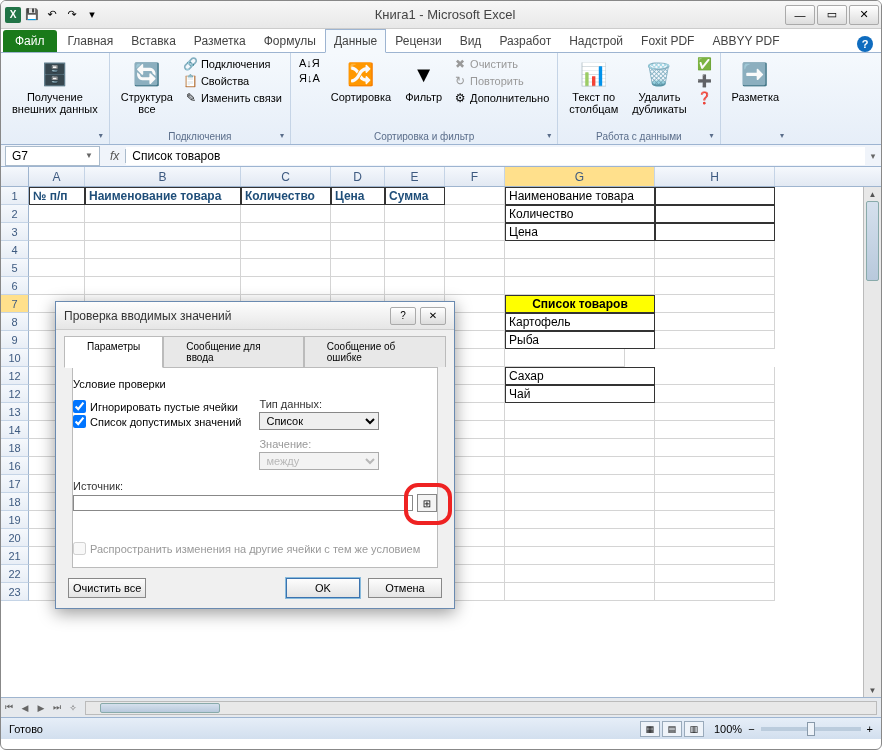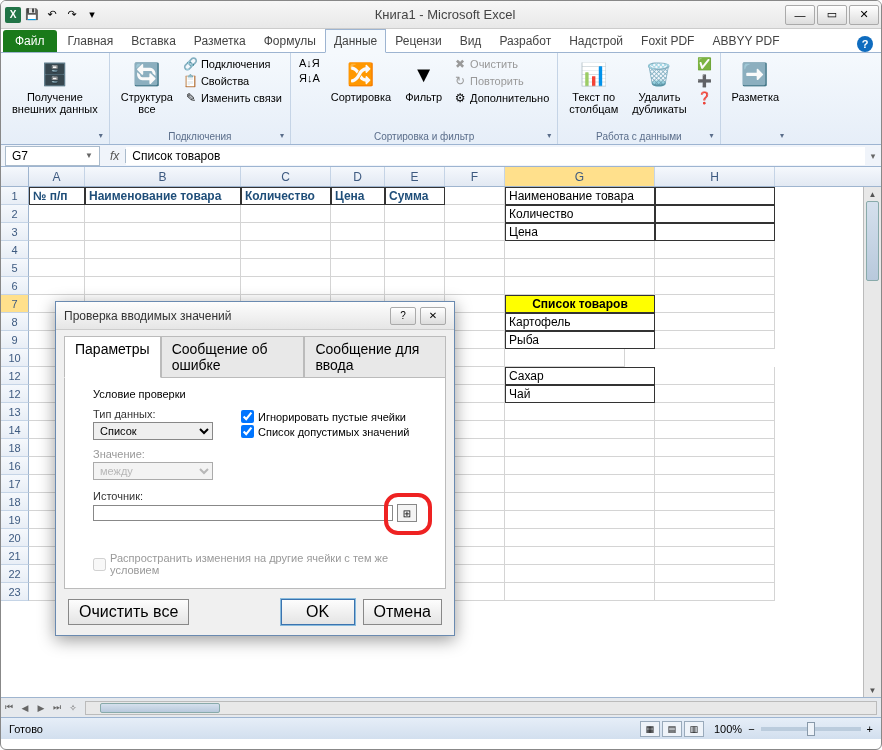--- a/index.html
+++ b/index.html
@@ -76,36 +76,36 @@
 .zoom { display: flex; align-items: center; gap: 6px; margin-left: 10px; }
 .zslider { width: 100px; height: 4px; background: #bcd; position: relative; }
 .zslider .zt { position: absolute; width: 8px; height: 14px; background: #eef3f9; border: 1px solid #89a; top: -5px; left: 46px; }
 
 
 .dialog { position: absolute; left: 54px; top: 300px; width: 400px; background: #f0f0f0; border: 1px solid #6a8ab0; box-shadow: 0 4px 16px rgba(0,0,0,0.4); font-size: 11px; }
 .dlg-title { height: 28px; background: linear-gradient(#fdfdfd,#e6e6e6); display: flex; align-items: center; padding: 0 8px; border-bottom: 1px solid #ccc; }
 .dlg-title .t { flex: 1; font-size: 12px; color: #333; }
 .dlg-ctrl { width: 26px; height: 18px; border: 1px solid #aaa; background: linear-gradient(#fff,#ddd); display: flex; align-items: center; justify-content: center; cursor: pointer; margin-left: 4px; border-radius: 2px; font-size: 10px; }
 .dlg-tabs { display: flex; padding: 6px 8px 0 8px; background: #f0f0f0; }
-.dtab { padding: 4px 10px; border: 1px solid #bbb; border-bottom: none; background: #e8e8e8; cursor: pointer; font-size: 14px; }
+.dtab { padding: 4px 22px; border: 1px solid #bbb; border-bottom: none; background: #e8e8e8; cursor: pointer; font-size: 10px; }
 .dtab.active { background: #fff; border-bottom: 1px solid #fff; margin-bottom: -1px; }
-.dlg-body { background: #fff; margin: 0 8px; border: 1px solid #bbb; padding: 10px 28px; }
+.dlg-body { background: #fff; margin: 0 16px; border: 1px solid #bbb; padding: 10px 0; }
 .dlg-body .sect { margin-bottom: 8px; }
 .dlg-body label { display: block; margin-bottom: 2px; color: #333; }
 .dlg-body label.dis { color: #999; }
 .dlg-body select, .dlg-body input[type=text] { font-size: 11px; padding: 1px 2px; border: 1px solid #888; }
 .chk { display: flex; align-items: center; gap: 4px; margin: 2px 0; }
 .chk input { width: 13px; height: 13px; }
 .src-row { display: flex; align-items: center; gap: 4px; }
 .src-row input { flex: 1; }
 .range-btn { width: 20px; height: 18px; border: 1px solid #888; background: #f4f4f4; display: flex; align-items: center; justify-content: center; cursor: pointer; position: relative; }
 .highlight-ring { position: absolute; left: -14px; top: -12px; width: 48px; height: 42px; border: 4px solid #e22; border-radius: 14px; pointer-events: none; }
 .dlg-footer { display: flex; padding: 10px 12px; gap: 8px; }
 .dlg-footer .spacer { flex: 1; }
-.dbtn { min-width: 74px; padding: 3px 10px; background: linear-gradient(#fdfdfd,#e4e4e4); border: 1px solid #888; cursor: pointer; font-size: 16px; }
+.dbtn { min-width: 74px; padding: 3px 4px; background: linear-gradient(#fdfdfd,#e4e4e4); border: 1px solid #888; cursor: pointer; font-size: 11px; }
 .dbtn.primary { border: 1px solid #3b73af; outline: 1px solid #8bd; }
 </style>
 </head>
 <body>
 
 <div class="titlebar">
   <div class="qat">
     <div class="excel-icon">X</div>
     <div class="qat-btn">💾</div>
     <div class="qat-btn">↶</div>
@@ -559,47 +559,47 @@
 </div>
 
 <div class="dialog">
   <div class="dlg-title">
     <span class="t">Проверка вводимых значений</span>
     <div class="dlg-ctrl">?</div>
     <div class="dlg-ctrl">✕</div>
   </div>
   <div class="dlg-tabs">
     <div class="dtab active">Параметры</div>
+    <div class="dtab">Сообщение для ввода</div>
     <div class="dtab">Сообщение об ошибке</div>
-    <div class="dtab">Сообщение для ввода</div>
   </div>
   <div class="dlg-body">
     <div class="sect">Условие проверки</div>
     <div style="display:flex;gap:18px">
+      <div>
+        <div class="chk">
+            <input type="checkbox" checked="" style="">
+            <span>Игнорировать пустые ячейки</span>
+          </div>
+        <div class="chk">
+            <input type="checkbox" checked="" style="">
+            <span>Список допустимых значений</span>
+          </div>
+      </div>
       <div style="width:130px">
         <label>Тип данных:</label>
         <select style="width:120px">
           <option>Список</option>
         </select>
         <div style="height:8px"></div>
         <label class="dis">Значение:</label>
         <select disabled="" style="width:120px;color:#999">
           <option>между</option>
         </select>
       </div>
-      <div>
-        <div class="chk">
-            <input type="checkbox" checked="" style="">
-            <span>Игнорировать пустые ячейки</span>
-          </div>
-        <div class="chk">
-            <input type="checkbox" checked="" style="">
-            <span>Список допустимых значений</span>
-          </div>
-      </div>
     </div>
     <div style="height:10px"></div>
     <label>Источник:</label>
     <div class="src-row">
       <input type="text" style="width: 260px;">
       <div class="range-btn">
         <span style="font-size:10px">⊞</span>
         <div class="highlight-ring"></div>
       </div>
     </div>

